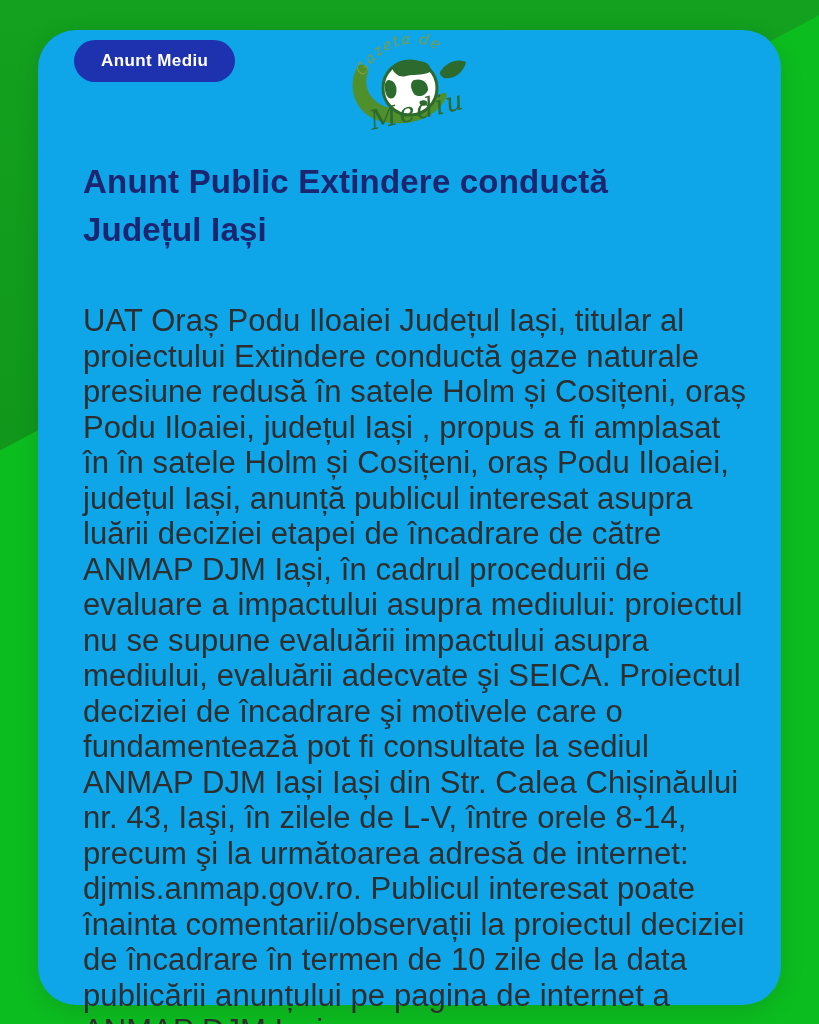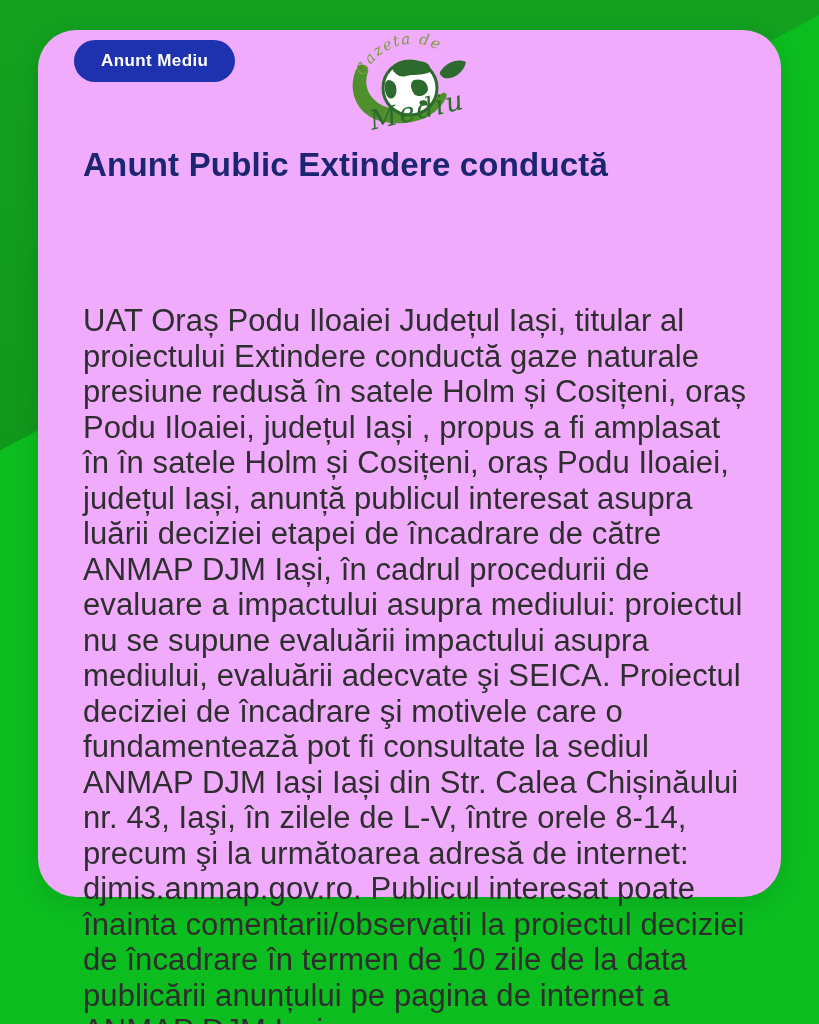--- a/index.html
+++ b/index.html
@@ -17,22 +17,22 @@
     position: absolute;
     inset: 0;
     background: linear-gradient(180deg, #13a11f 0%, #0e8c17 100%);
     clip-path: polygon(0 0, 100% 0, 100% 1.5%, 0 44%);
   }
   .card {
     position: absolute;
     left: 38px;
     top: 30px;
     width: 743px;
-    height: 867px;
-    background: #f0abfc;
+    height: 975px;
+    background: #0ea5e9;
     border-radius: 38px;
     box-shadow: 0 6px 24px rgba(0,0,0,0.12);
     padding-left: 32px;
   }
   .badge {
     position: absolute;
     left: 36px;
     top: 10px;
     border-radius: 26px;
     padding: 11px 27px;
@@ -45,21 +45,21 @@
     position: absolute;
     left: 50%;
     top: -6px;
     transform: translateX(-50%);
     width: 132px;
     height: 118px;
   }
   .headline {
     position: absolute;
     left: 45px;
-    top: 111px;
+    top: 128px;
     width: 675px;
     margin: 0;
     font-size: 33px;
     font-weight: 700;
     line-height: 48px;
     letter-spacing: 0.2px;
   }
   .headline span { display: block; }
   .body-text {
     position: absolute;
@@ -102,18 +102,19 @@
 
       <text font-size="15" font-style="italic" letter-spacing="1.5" style="fill: rgb(126, 156, 67);">
         <textPath href="#arcPath" startOffset="6%">Gazeta de</textPath>
       </text>
 
       <text x="28" y="106" transform="rotate(-13 28 106)" font-size="27" font-style="italic" letter-spacing="2" style="fill: rgb(45, 106, 46);">Mediu</text>
     </svg>
 
     <h1 class="headline" style="color: rgb(28, 37, 112);">
       <span>Anunt Public Extindere conductă</span>
+      <span>Județul Iași</span>
     </h1>
 
     <p class="body-text" style="color: rgb(46, 46, 46);">UAT Oraș Podu Iloaiei Județul Iași, titular al proiectului Extindere conductă gaze naturale presiune redusă în satele Holm și Cosițeni, oraș Podu Iloaiei, județul Iași , propus a fi amplasat în în satele Holm și Cosițeni, oraș Podu Iloaiei, județul Iași, anunță publicul interesat asupra luării deciziei etapei de încadrare de către ANMAP DJM Iași, în cadrul procedurii de evaluare a impactului asupra mediului: proiectul nu se supune evaluării impactului asupra mediului, evaluării adecvate şi SEICA. Proiectul deciziei de încadrare şi motivele care o fundamentează pot fi consultate la sediul ANMAP DJM Iași Iași din Str. Calea Chișinăului nr. 43, Iaşi, în zilele de L-V, între orele 8-14, precum şi la următoarea adresă de internet: djmis.anmap.gov.ro. Publicul interesat poate înainta comentarii/observații la proiectul deciziei de încadrare în termen de 10 zile de la data publicării anunțului pe pagina de internet a ANMAP DJM Iași.</p>
 
   </div>
 </div>
 
 </body></html>

